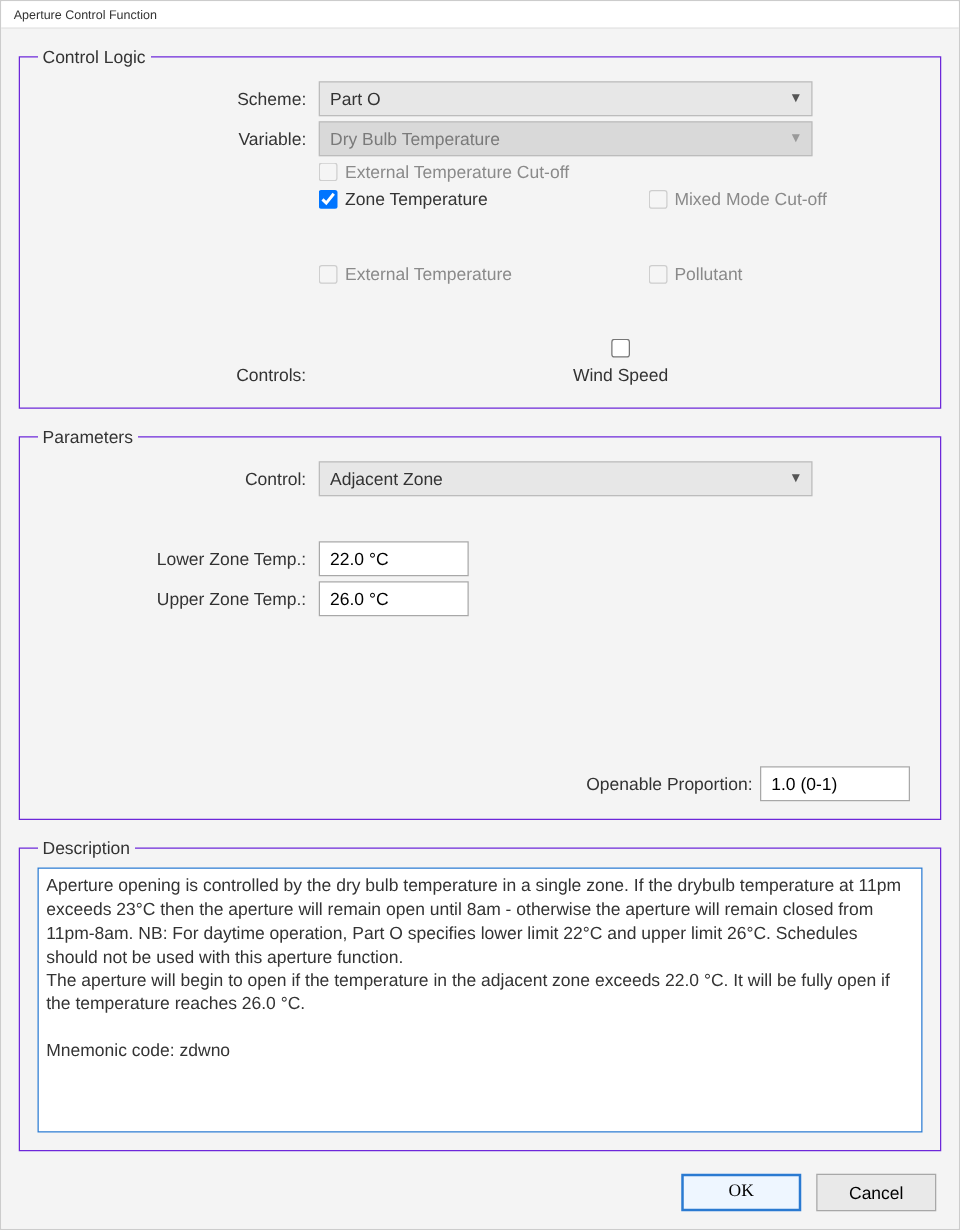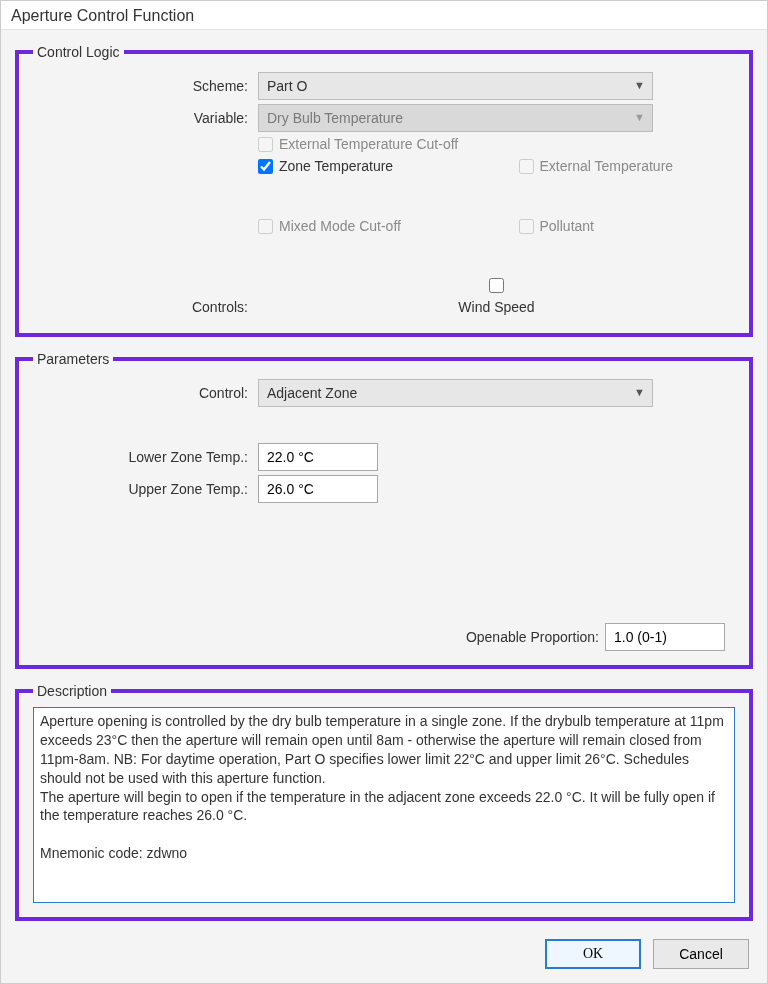--- a/index.html
+++ b/index.html
@@ -14,34 +14,34 @@
     width: 768px;
     height: 984px;
     background: #ffffff;
     border: 1px solid #ccc;
     position: relative;
     display: flex;
     flex-direction: column;
   }
   .titlebar {
     padding: 6px 10px 4px 10px;
-    font-size: 16px;
+    font-size: 10px;
     background: #fff;
   }
   .content {
     flex: 1;
     padding: 6px 14px 12px 14px;
     background: #f4f4f4;
     border-top: 1px solid #e4e4e4;
     display: flex;
     flex-direction: column;
     overflow: hidden;
   }
   fieldset.group {
-    border: 4px solid #6d28d9;
+    border: 1px solid #6d28d9;
     margin: 8px 0 6px 0;
     padding: 8px 14px 14px 14px;
     background: #f4f4f4;
     position: relative;
   }
   fieldset.group > legend {
     padding: 0 4px;
     color: #333;
     font-size: 14px;
   }
@@ -216,25 +216,25 @@
 
       <div class="row" style="align-items:flex-end;">
         <div class="label-col" style="padding-top:2px;">Controls:</div>
         <div class="checks-grid">
           <label class="chk">
             <input type="checkbox" checked="" style="">
             <span>Zone Temperature</span>
           </label>
           <label class="chk dim">
             <input type="checkbox" disabled="" style="">
+            <span>Mixed Mode Cut-off</span>
+          </label>
+          <label class="chk dim">
+            <input type="checkbox" disabled="" style="">
             <span>External Temperature</span>
-          </label>
-          <label class="chk dim">
-            <input type="checkbox" disabled="" style="">
-            <span>Mixed Mode Cut-off</span>
           </label>
           <label class="chk dim">
             <input type="checkbox" disabled="" style="">
             <span>Pollutant</span>
           </label>
           <label class="chk full">
             <input type="checkbox" style="">
             <span>Wind Speed</span>
           </label>
         </div>

